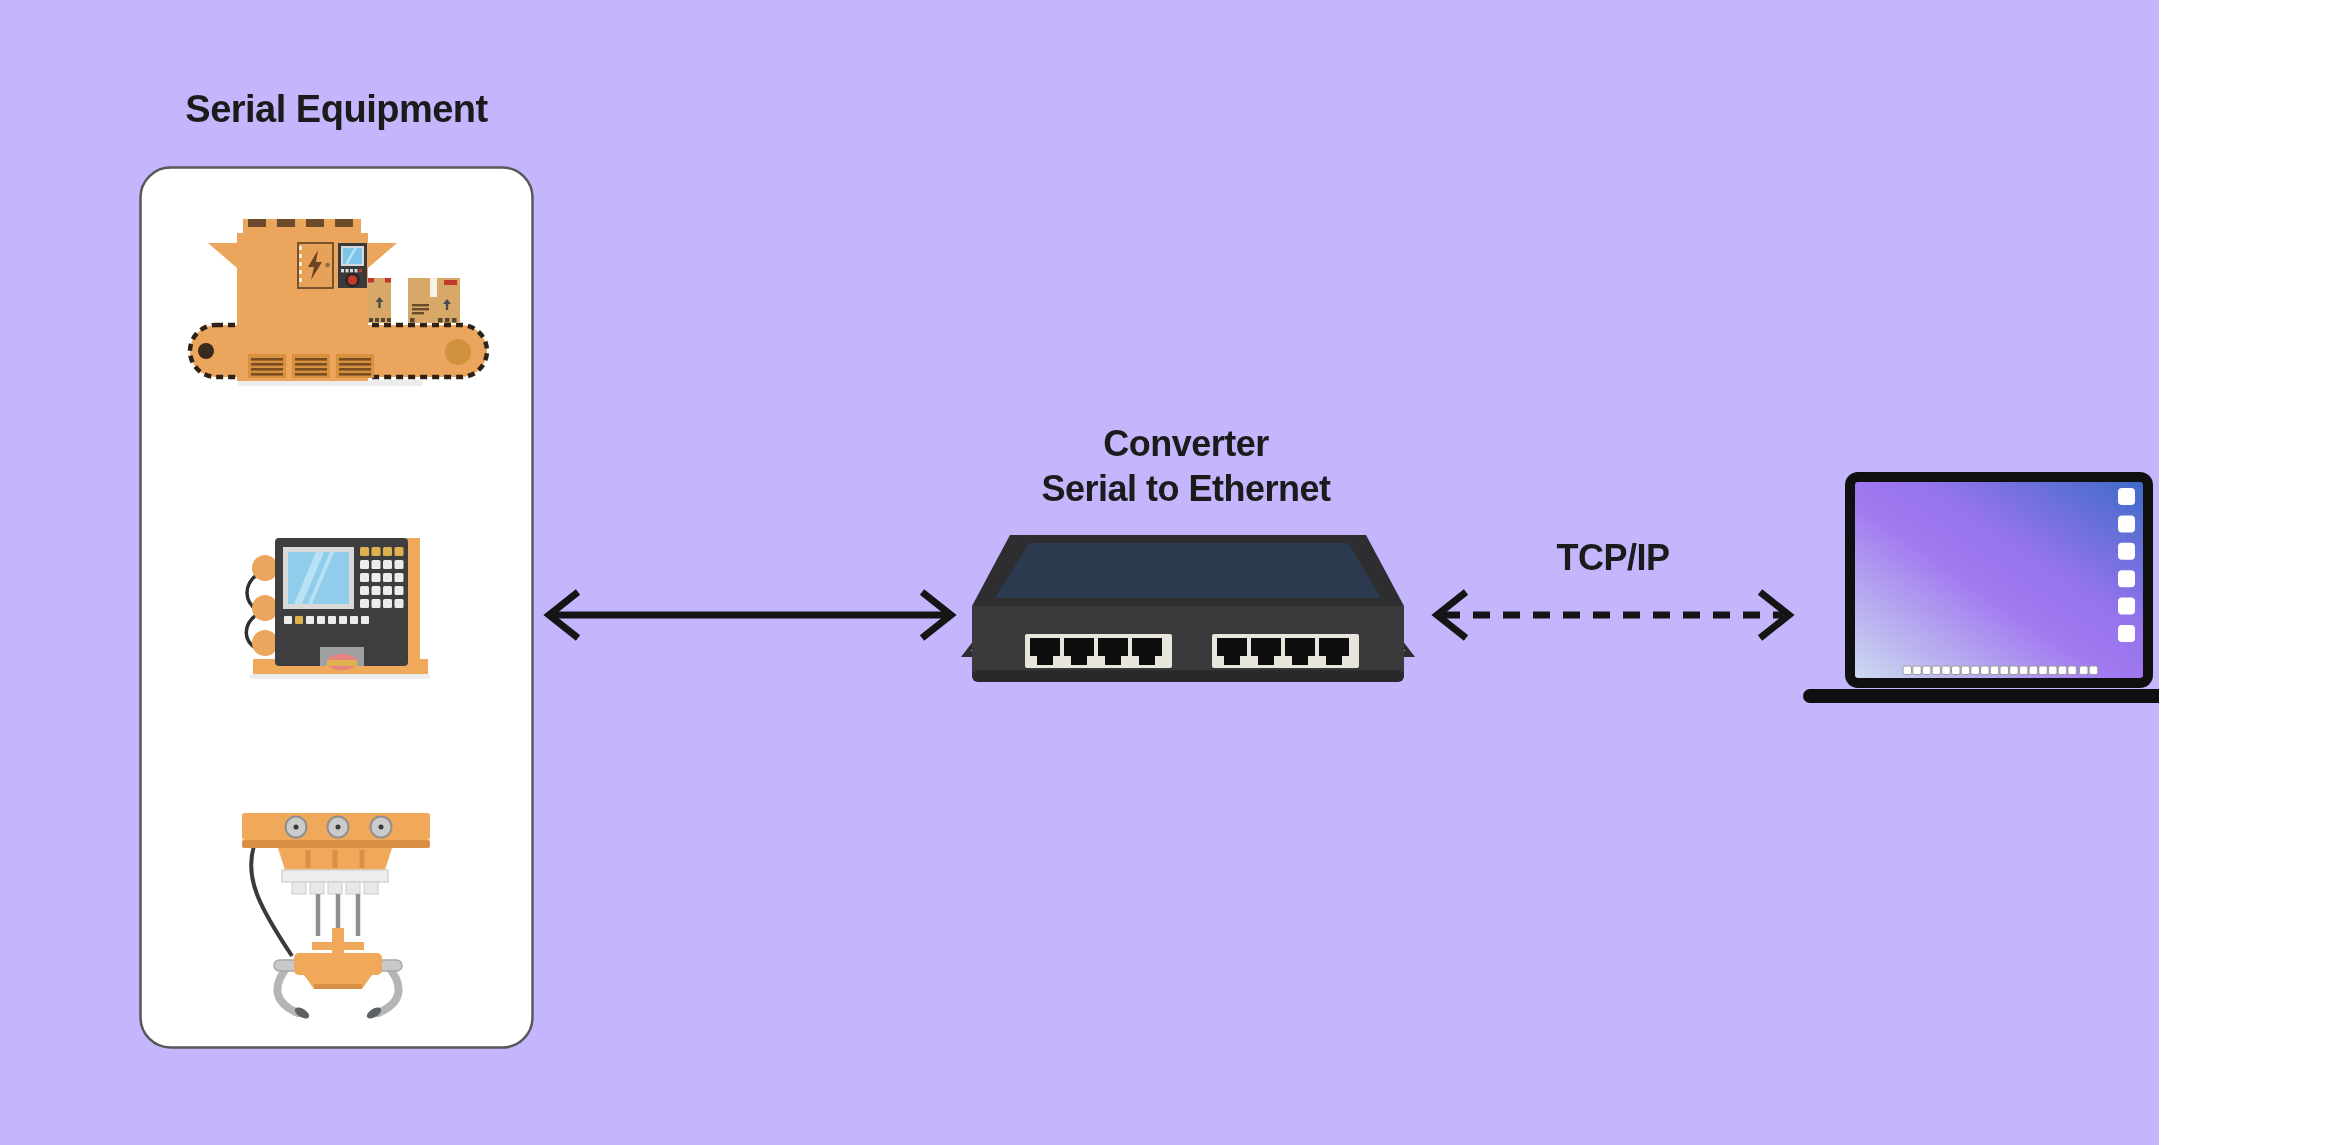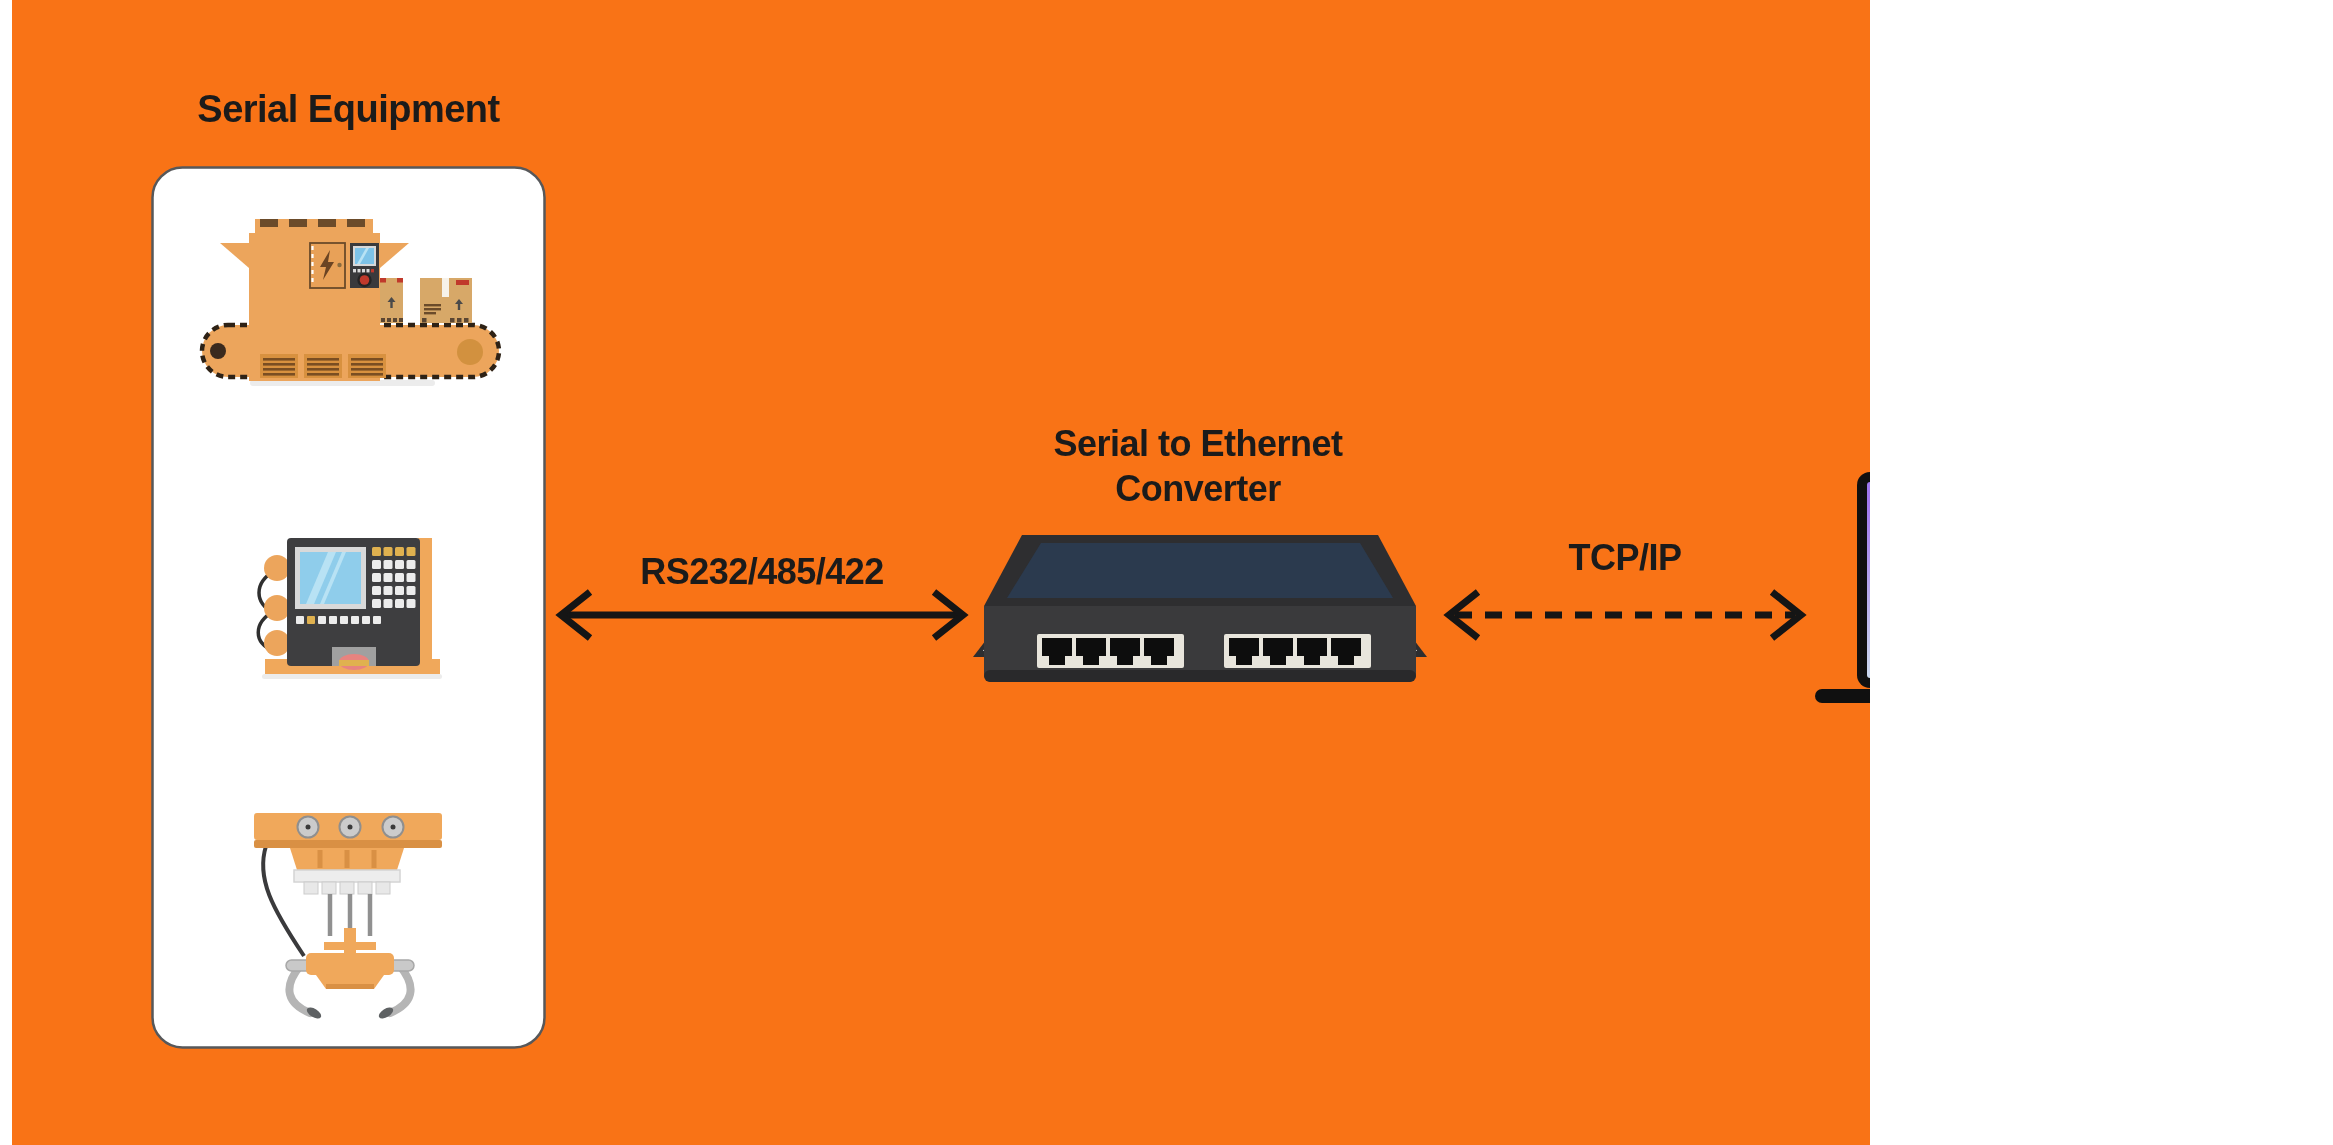--- a/index.html
+++ b/index.html
@@ -1,22 +1,21 @@
 <!DOCTYPE html>
 <html><head>
 <meta charset="utf-8">
 <style>
   html,body{margin:0;padding:0;background:#ffffff;}
   .canvas{
     position:relative;
-    width:1858px;height:1145px;
-    background:#f97316;
+    width:2159px;height:1145px;
+    background:#c4b5fd;
     font-family:"Liberation Sans", sans-serif;
     overflow:hidden;
-    margin-left:12px;
   }
   .gfx{position:absolute;left:0;top:0;}
   .label{
     position:absolute;
     color:#1b1b1b;
     font-weight:700;
     text-align:center;
     letter-spacing:-0.5px;
     line-height:1.25;
     white-space:nowrap;
@@ -318,21 +317,20 @@
           <use href="#task" x="276.5" y="196"></use>
           <use href="#task" x="286.2" y="196"></use>
     </g>
     <rect x="0" y="219" width="392" height="14" rx="7" fill="#101010"></rect>
   </g>
 </svg>
 
 <div class="label title-equipment">Serial Equipment</div>
 
 <div class="label title-converter">
+  <div>Converter</div>
   <div>Serial to Ethernet</div>
-  <div>Converter</div>
 </div>
 
-<div class="label label-serial-link">RS232/485/422</div>
 
 <div class="label label-tcpip">TCP/IP</div>
 
 </div>
 
 </body></html>

